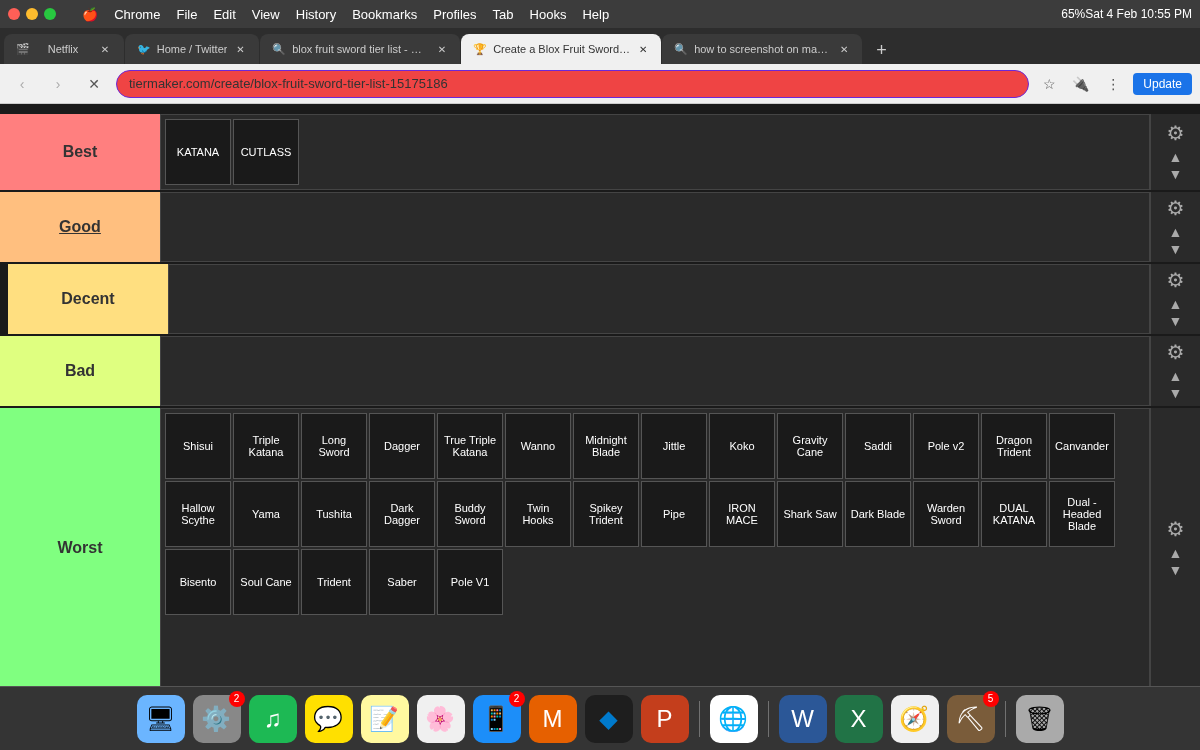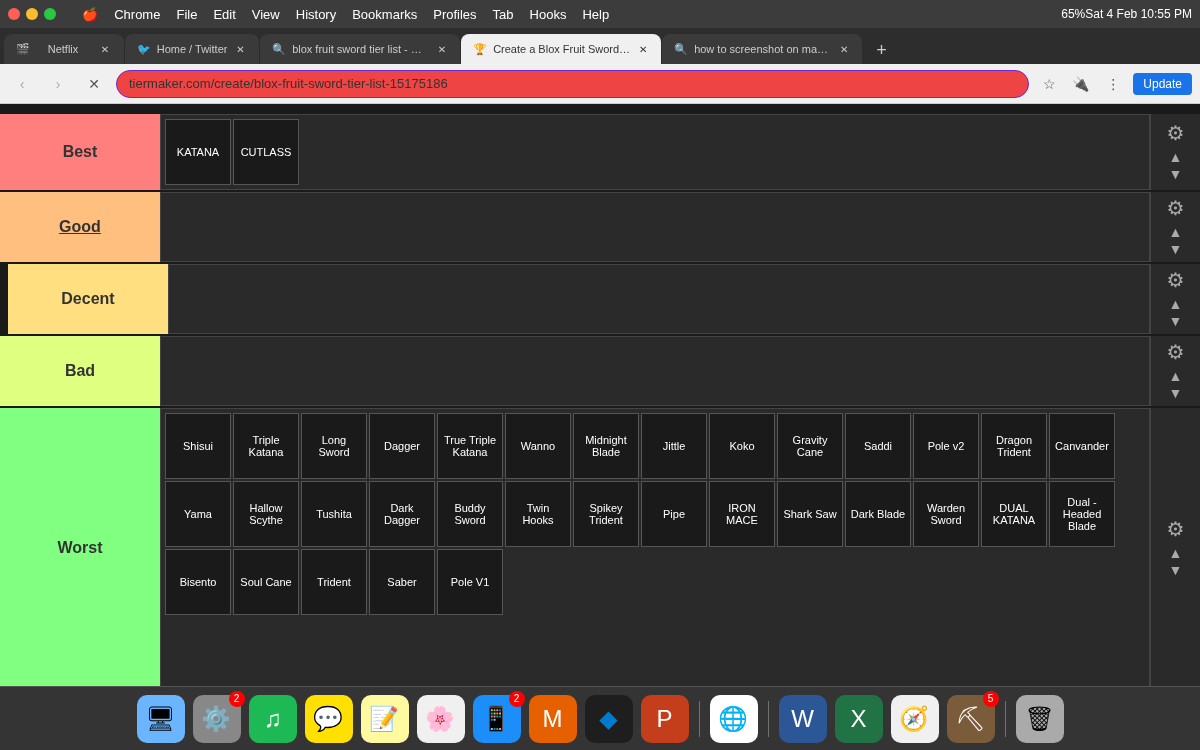--- a/index.html
+++ b/index.html
@@ -197,22 +197,22 @@
             <div class="item-cell">True Triple Katana</div>
             <div class="item-cell">Wanno</div>
             <div class="item-cell">Midnight Blade</div>
             <div class="item-cell">Jittle</div>
             <div class="item-cell">Koko</div>
             <div class="item-cell">Gravity Cane</div>
             <div class="item-cell">Saddi</div>
             <div class="item-cell">Pole v2</div>
             <div class="item-cell">Dragon Trident</div>
             <div class="item-cell">Canvander</div>
+            <div class="item-cell">Hallow Scythe</div>
             <div class="item-cell">Yama</div>
-            <div class="item-cell">Hallow Scythe</div>
             <div class="item-cell">Tushita</div>
             <div class="item-cell">Dark Dagger</div>
             <div class="item-cell">Buddy Sword</div>
             <div class="item-cell">Twin Hooks</div>
             <div class="item-cell">Spikey Trident</div>
             <div class="item-cell">Pipe</div>
             <div class="item-cell">IRON MACE</div>
             <div class="item-cell">Shark Saw</div>
             <div class="item-cell">Dark Blade</div>
             <div class="item-cell">Warden Sword</div>

